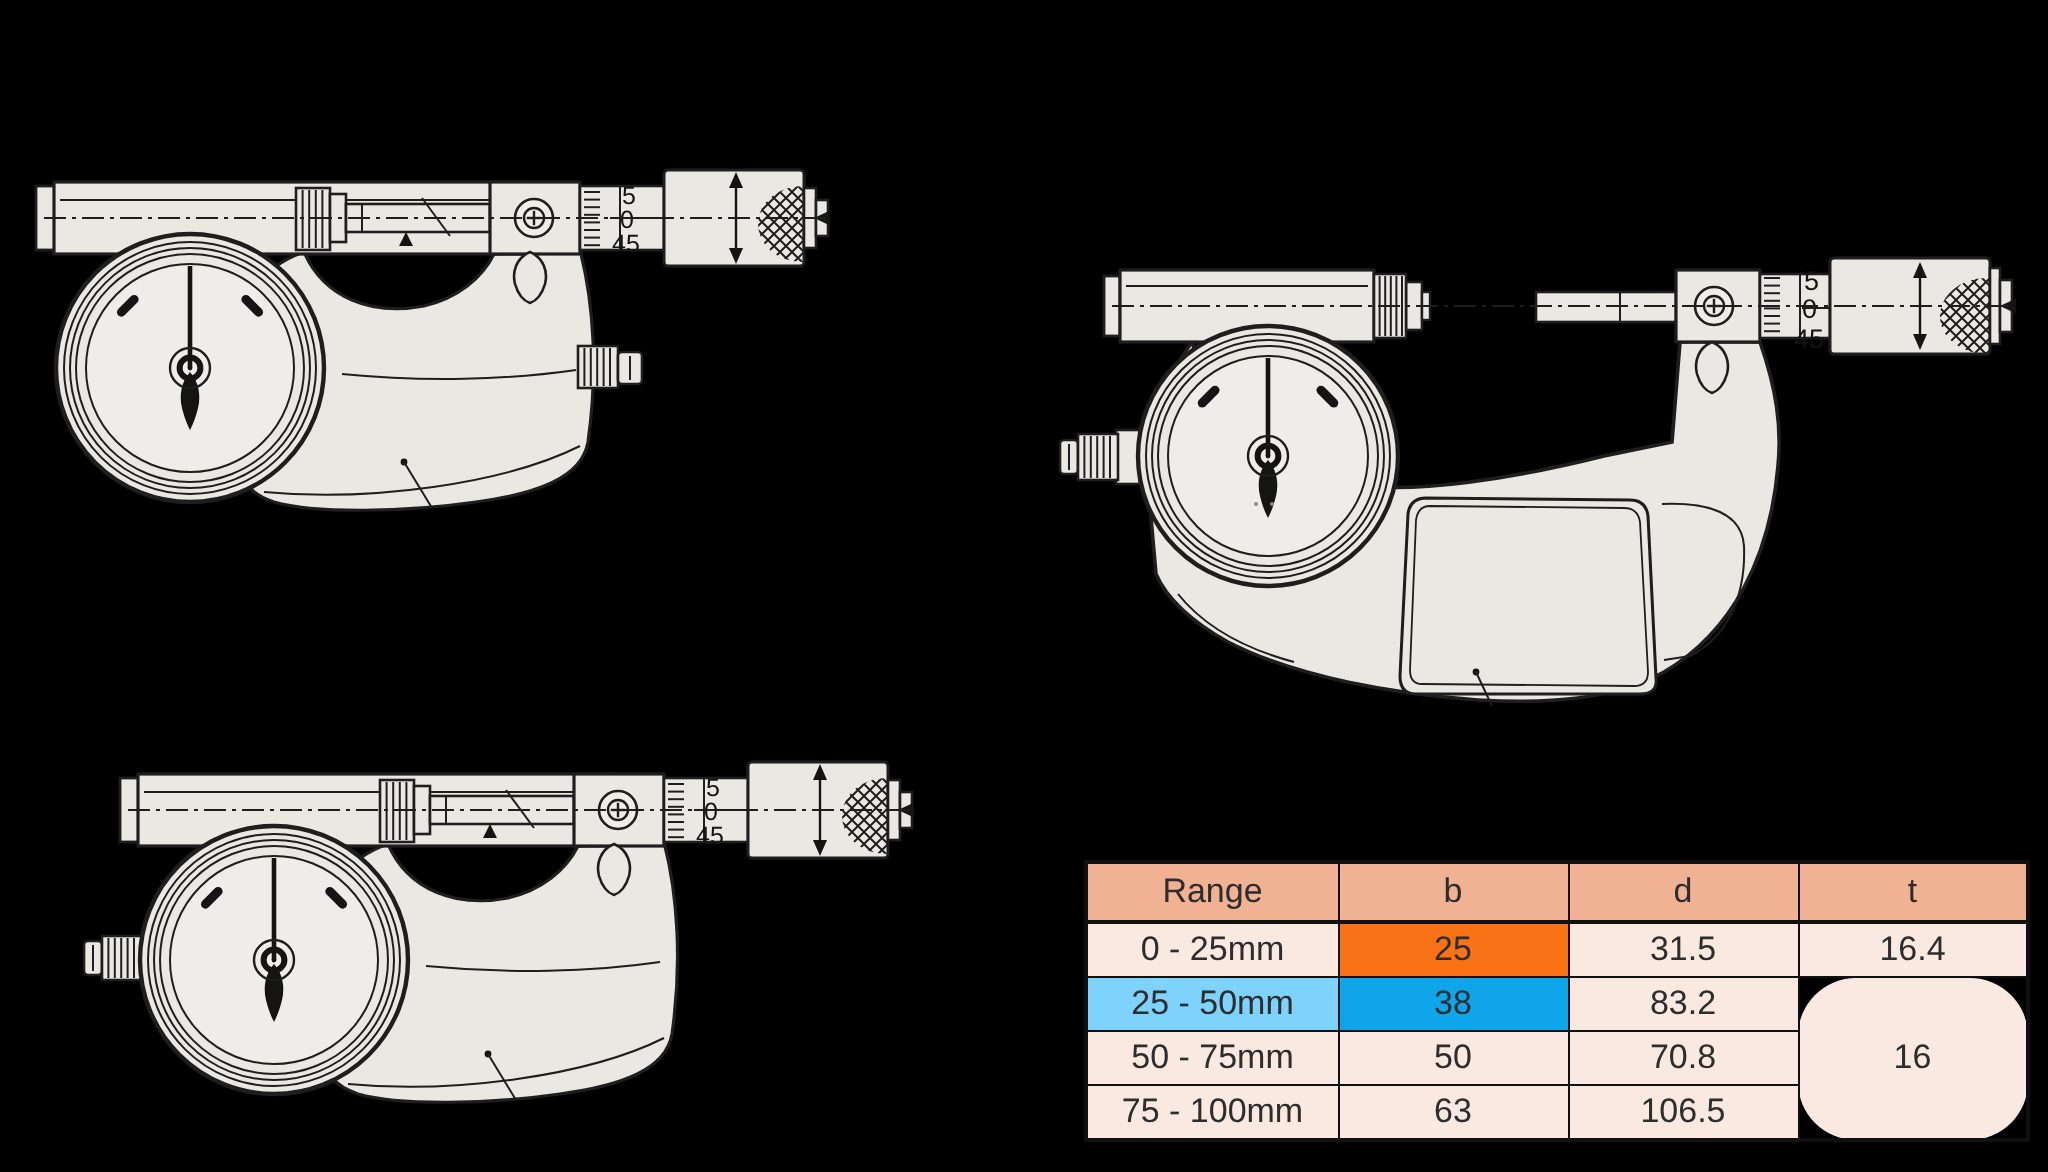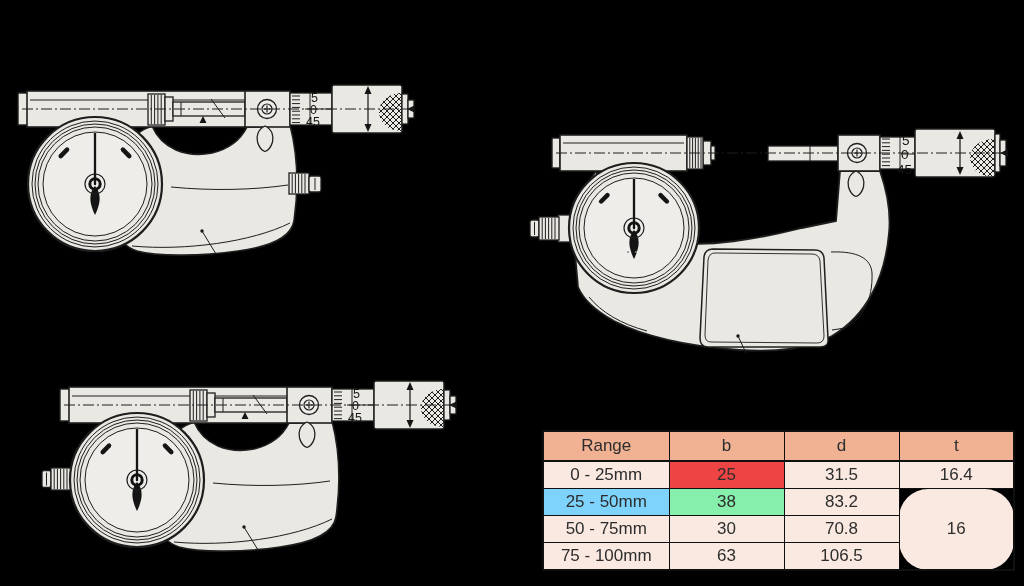--- a/index.html
+++ b/index.html
@@ -378,33 +378,33 @@
       <tr>
         <th style="background: rgb(241, 178, 148);">Range</th>
         <th style="background: rgb(241, 178, 148);">b</th>
         <th style="background: rgb(241, 178, 148);">d</th>
         <th style="background: rgb(241, 178, 148);">t</th>
       </tr>
     </thead>
     <tbody>
       <tr>
         <td style="background: rgb(250, 233, 225);">0 - 25mm</td>
-        <td style="background: #ef4444; margin-top: 21px;">25</td>
+        <td style="background: #f97316; margin-top: 21px;">25</td>
         <td style="background: rgb(250, 233, 225);">31.5</td>
         <td style="background: rgb(250, 233, 225);">16.4</td>
       </tr>
       <tr>
         <td style="background: #7dd3fc;">25 - 50mm</td>
-        <td style="background: #86efac;">38</td>
+        <td style="background: #0ea5e9;">38</td>
         <td style="background: rgb(250, 233, 225);">83.2</td>
         <td rowspan="3" style="background: rgb(250, 233, 225); border-radius: 29px;">16</td>
       </tr>
       <tr>
         <td style="background: rgb(250, 233, 225); margin-left: 22px;">50 - 75mm</td>
-        <td style="background: rgb(250, 233, 225);">30</td>
+        <td style="background: rgb(250, 233, 225);">50</td>
         <td style="background: rgb(250, 233, 225);">70.8</td>
       </tr>
       <tr>
         <td style="background: rgb(250, 233, 225);">75 - 100mm</td>
         <td style="background: rgb(250, 233, 225);">63</td>
         <td style="background: rgb(250, 233, 225);">106.5</td>
       </tr>
     </tbody>
   </table>
 </div>

